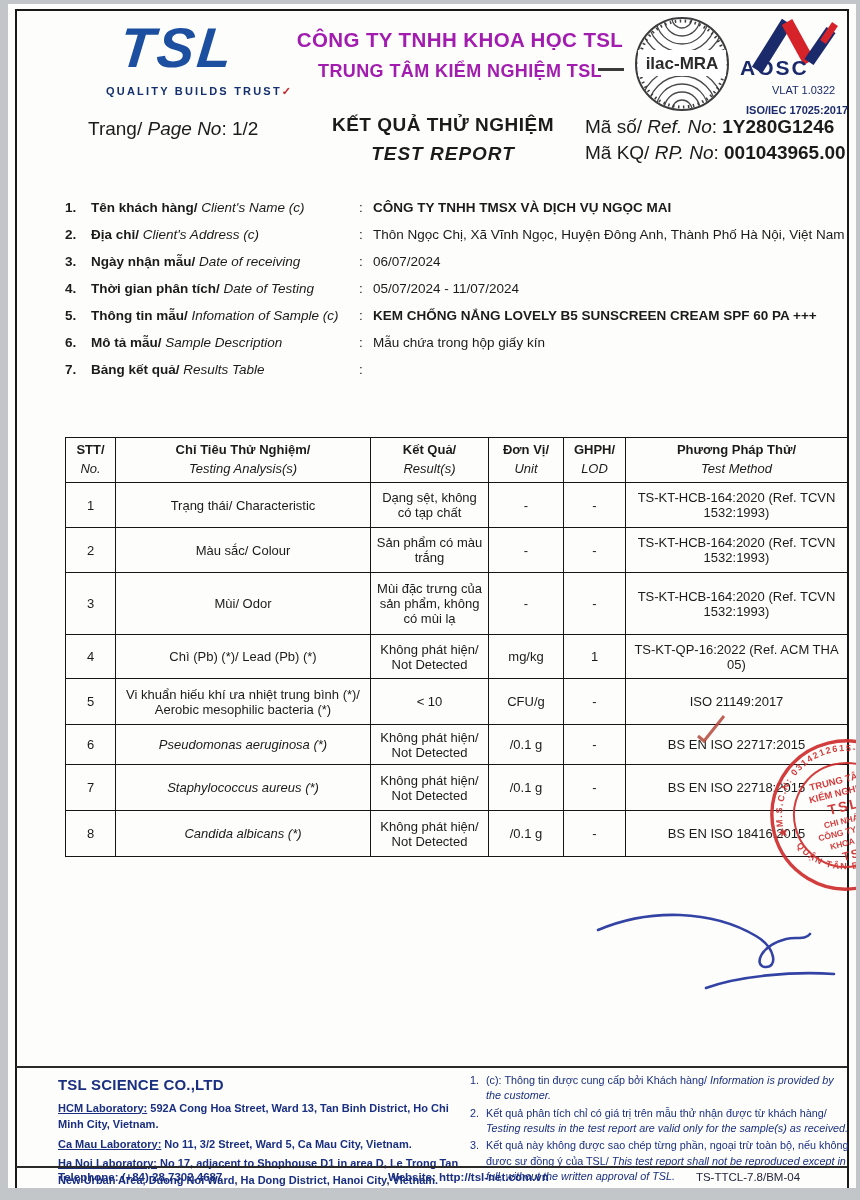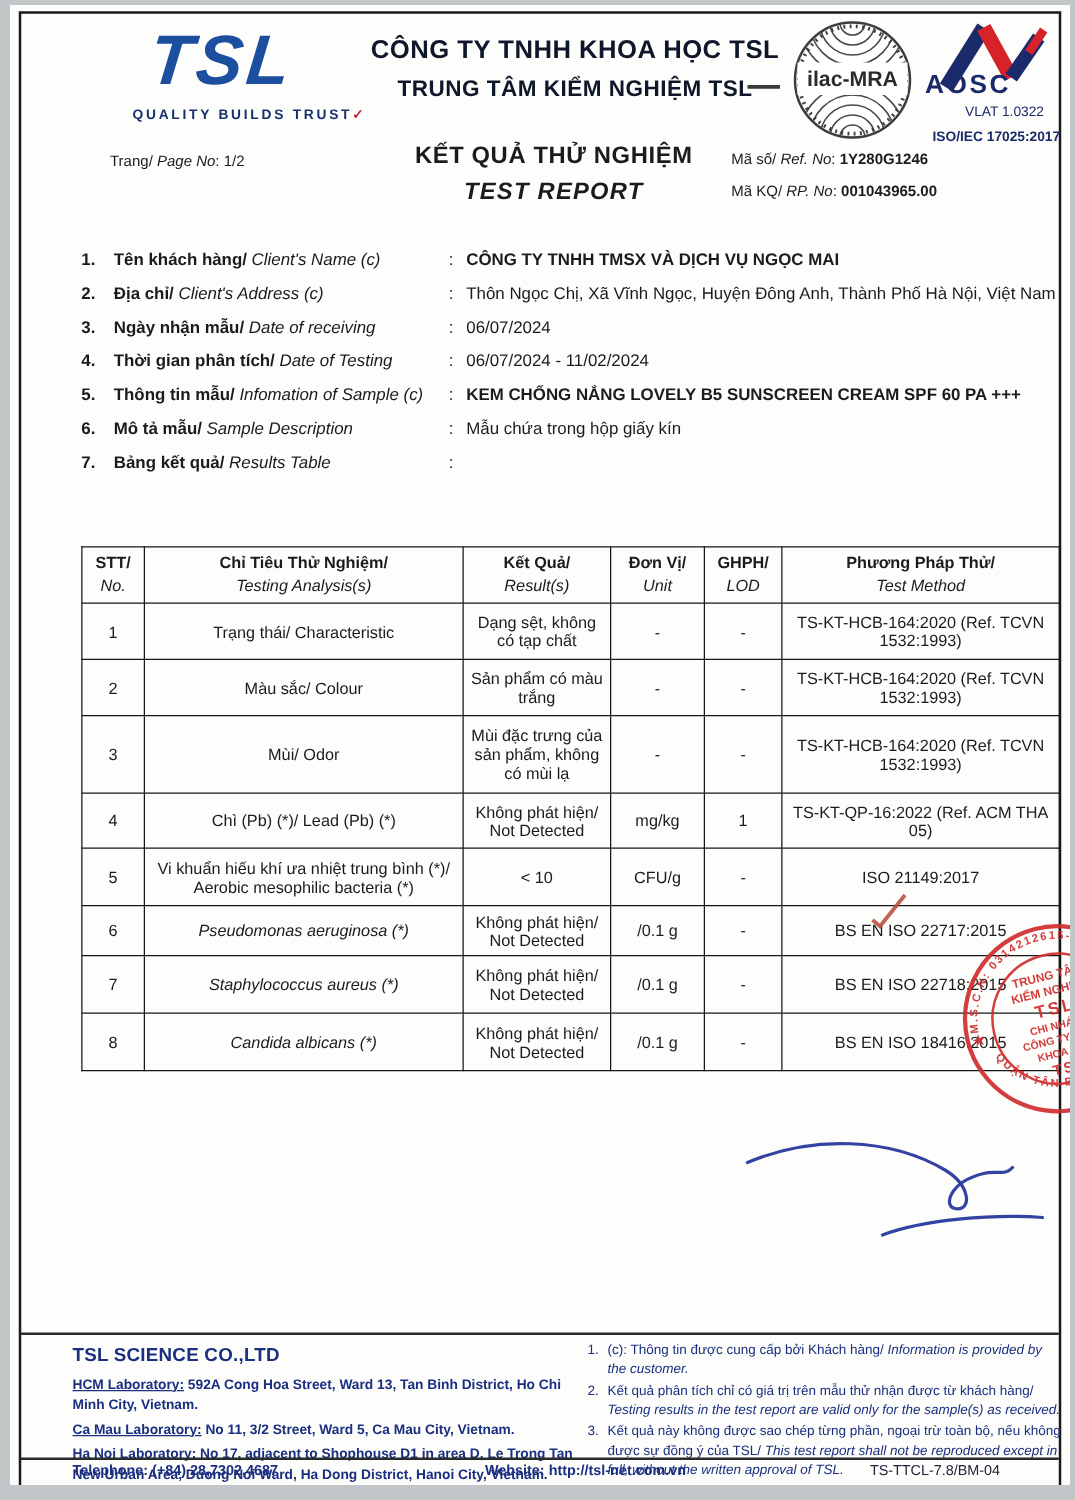--- a/index.html
+++ b/index.html
@@ -4,29 +4,29 @@
 <style>
   html,body{margin:0;padding:0;}
   body{width:860px;height:1200px;background:#c2c6c9;font-family:"Liberation Sans",sans-serif;color:#1b1b1b;position:relative;overflow:hidden;}
   .paper{position:absolute;left:8px;top:4px;width:848px;height:1184px;background:#fdfdfb;overflow:hidden;}
   .frame{position:absolute;left:7px;top:5px;width:830px;height:1178px;border:2px solid #191919;}
   .abs{position:absolute;}
   
   .tsl-logo-text{font-size:56px;font-weight:bold;font-style:italic;color:#1d4fa0;letter-spacing:3px;transform:skewX(-6deg);line-height:1;}
   .tagline{font-size:11px;font-weight:bold;letter-spacing:2.2px;color:#14306e;white-space:nowrap;}
   .tagline .chk{color:#c1272d;font-weight:bold;}
-  .company{width:430px;text-align:center;color:#0f172a;}
+  .company{width:430px;text-align:center;color:#a21caf;}
   .company .l1{font-size:20.5px;font-weight:bold;letter-spacing:.4px;}
   .company .l2{font-size:18px;font-weight:bold;letter-spacing:.4px;margin-top:9px;}
   .aosc{width:110px;color:#1b2a6b;text-align:center;}
   .aosc .nm{font-size:21px;letter-spacing:2px;font-weight:bold;color:#1b2a6b;}
   .aosc .vlat{font-size:11px;font-weight:normal;}
   .aosc .iso{font-size:11px;font-weight:bold;white-space:nowrap;}
   
-  .meta{font-size:12px;line-height:26px;}
+  .meta{font-size:19px;line-height:26px;}
   .meta i{font-style:italic;}
   .title-c{text-align:center;}
   .title-c .t1{font-size:19px;font-weight:bold;letter-spacing:.5px;}
   .title-c .t2{font-size:19px;font-weight:bold;font-style:italic;letter-spacing:1px;margin-top:7px;}
   .mono-b{font-weight:bold;}
   
   .ilist{position:absolute;left:57px;top:190px;width:782px;font-size:13.5px;}
   .irow{display:flex;align-items:flex-start;line-height:27px;}
   .ino{width:26px;font-weight:bold;flex:none;}
   .ilab{width:268px;flex:none;}
@@ -149,21 +149,21 @@
     <div class="irow">
       <span class="ino">3.</span>
       <span class="ilab"><b>Ngày nhận mẫu/</b> <i>Date of receiving</i></span>
       <span class="icolon">:</span>
       <span class="ival">06/07/2024</span>
     </div>
     <div class="irow">
       <span class="ino">4.</span>
       <span class="ilab"><b>Thời gian phân tích/</b> <i>Date of Testing</i></span>
       <span class="icolon">:</span>
-      <span class="ival">06/07/2024 - 11/02/2024</span>
+      <span class="ival">05/07/2024 - 11/07/2024</span>
     </div>
     <div class="irow">
       <span class="ino">5.</span>
       <span class="ilab"><b>Thông tin mẫu/</b> <i>Infomation of Sample (c)</i></span>
       <span class="icolon">:</span>
       <span class="ival vbold">KEM CHỐNG NẮNG LOVELY B5 SUNSCREEN CREAM SPF 60 PA +++</span>
     </div>
     <div class="irow">
       <span class="ino">6.</span>
       <span class="ilab"><b>Mô tả mẫu/</b> <i>Sample Description</i></span>

